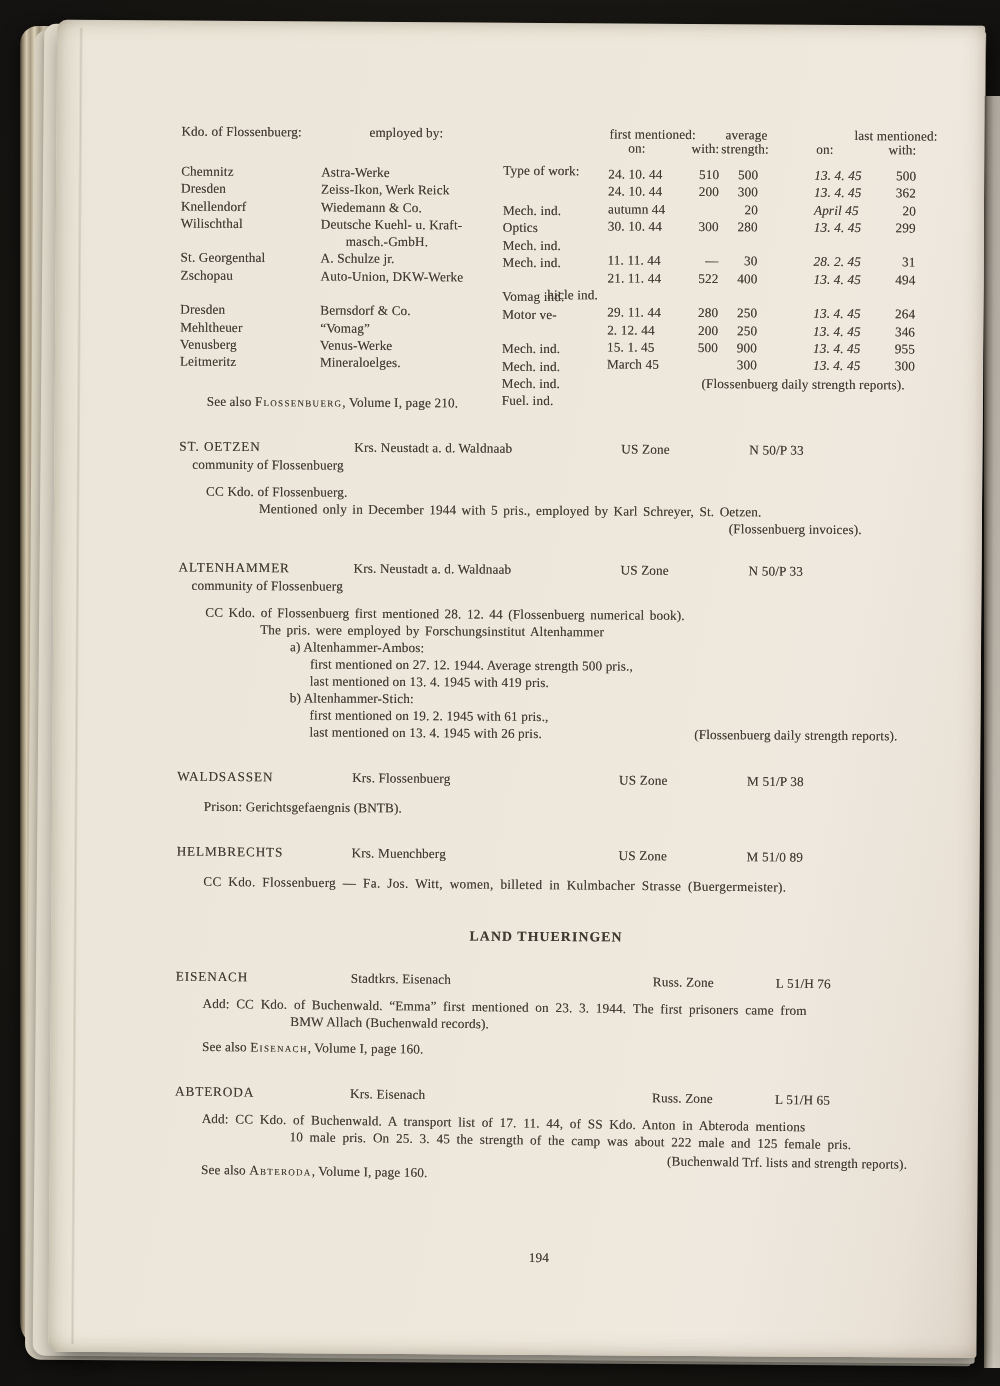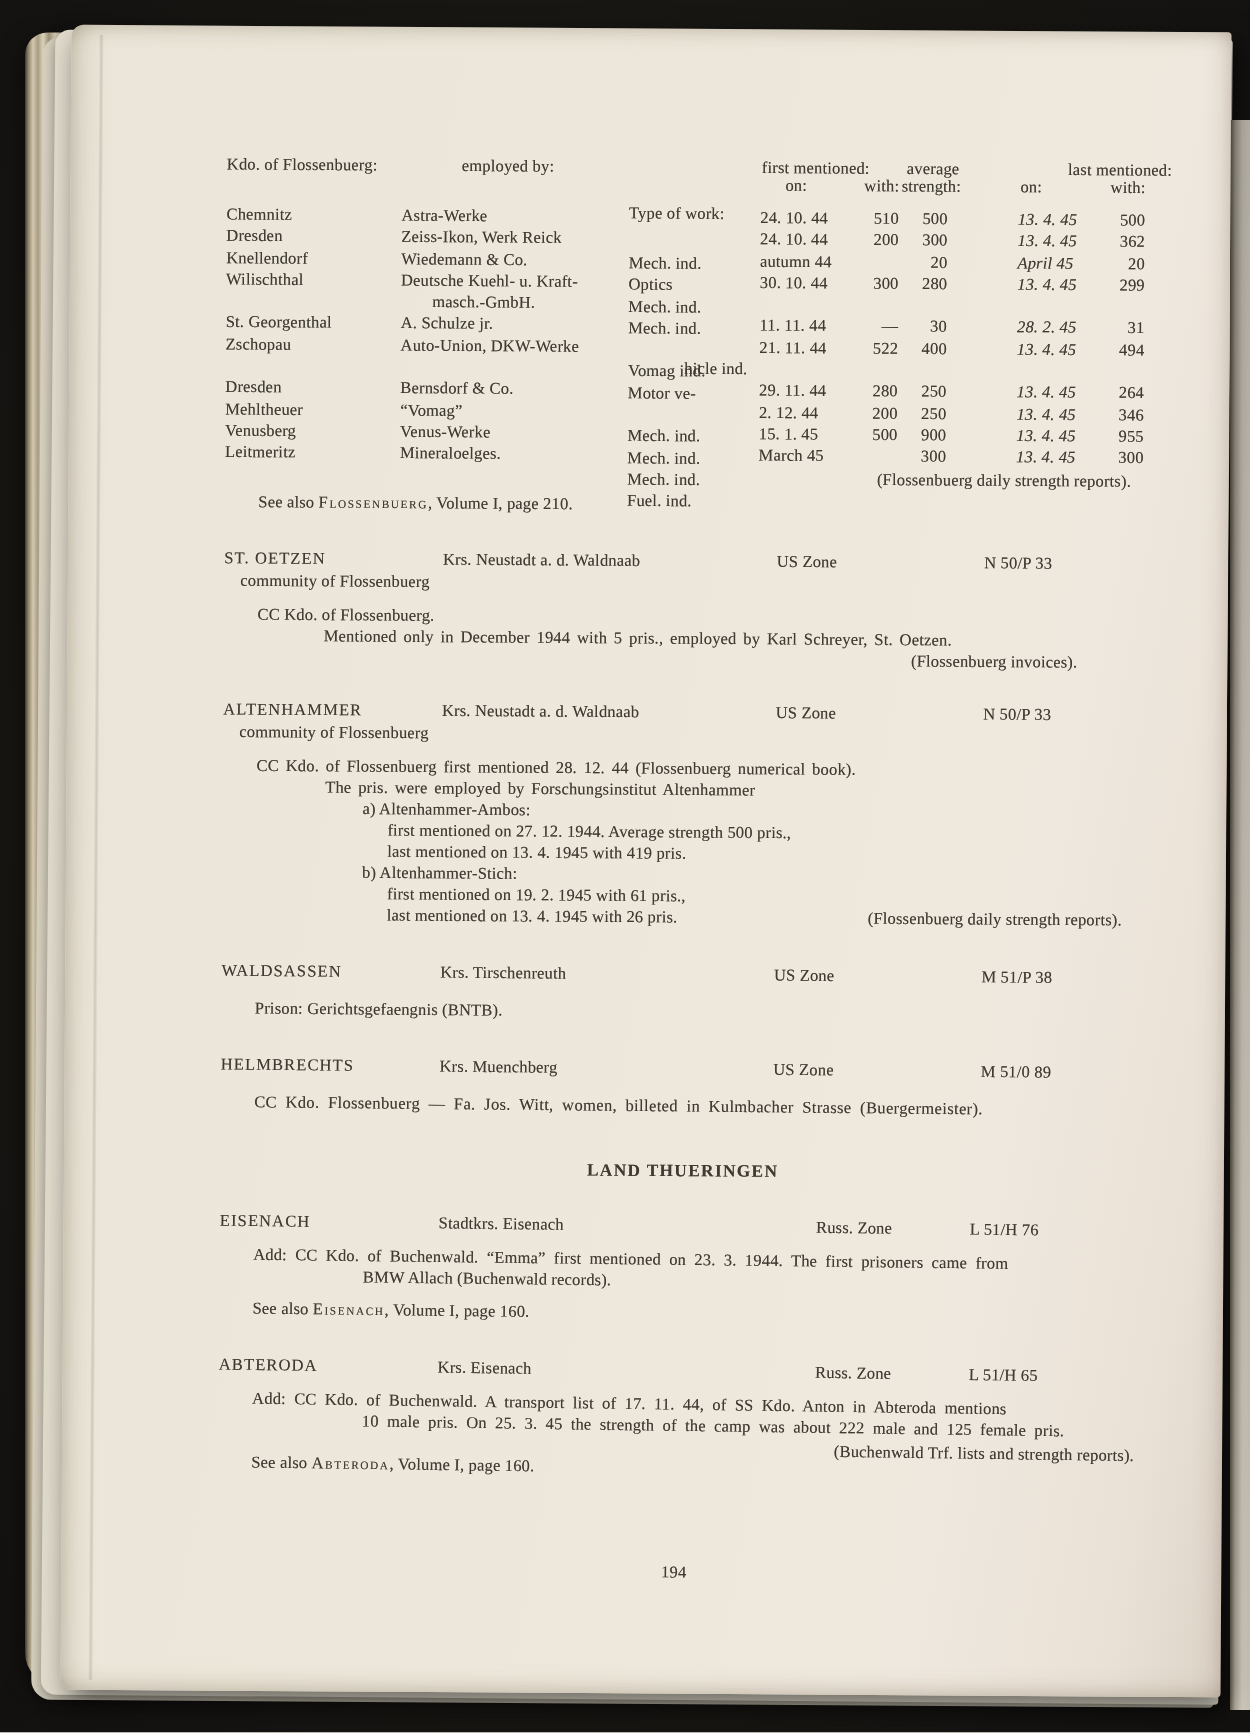--- a/index.html
+++ b/index.html
@@ -53,21 +53,21 @@
   .c-work{left:447px;margin-top:37px;} .c-work2{left:444px;margin-left:48px;}
   .c-fon{left:552px;}
   .c-fwith{left:613px;width:50px;text-align:right;}
   .c-avg{left:640px;width:62px;text-align:right;}
   .c-lon{left:758px;font-style:italic;}
   .c-lwith{left:815px;width:45px;text-align:right;}
   
   .e-name{left:125px;letter-spacing:.9px;}
   .e-dist{left:300px;}
   .e-zone{left:567px;}
-  .e-grid{left:733px;}
+  .e-grid{left:695px;}
   .zr .e-zone{left:602px;} .zr .e-grid{left:725px;}
 </style>
 </head>
 <body>
 
 <div id="scene">
   <div id="stack"></div>
   <div id="under2" class="undersheet"></div>
   <div id="under1" class="undersheet"></div>
   <div id="nextpage"></div>
@@ -229,21 +229,21 @@
       <div class="t" style="top:652px;left:257px;">last mentioned on 13. 4. 1945 with 419 pris.</div>
       <div class="t" style="top:669px;left:237px;">b) Altenhammer-Stich:</div>
       <div class="t" style="top:686px;left:257px;">first mentioned on 19. 2. 1945 with 61 pris.,</div>
       <div class="t" style="top:703px;left:257px;">last mentioned on 13. 4. 1945 with 26 pris.</div>
       <div class="t right" style="top:703px;left:0;width:845px;">(Flossenbuerg daily strength reports).</div>
     </div>
 
     <div style="transform:rotate(.12deg);transform-origin:120px 750px;">
       <div class="t hline" style="top:748px;">
         <span class="abs e-name caps">WALDSASSEN</span>
-        <span class="abs e-dist">Krs. Tirschenreuth</span>
+        <span class="abs e-dist">Krs. Flossenbuerg</span>
         <span class="abs e-zone">US Zone</span>
         <span class="abs e-grid">M 51/P 38</span>
       </div>
       <div class="t" style="top:778px;left:152px;">Prison: Gerichtsgefaengnis (BNTB).</div>
     </div>
 
     <div style="transform:rotate(.18deg);transform-origin:120px 825px;">
       <div class="t hline" style="top:823px;">
         <span class="abs e-name caps">HELMBRECHTS</span>
         <span class="abs e-dist">Krs. Muenchberg</span>

